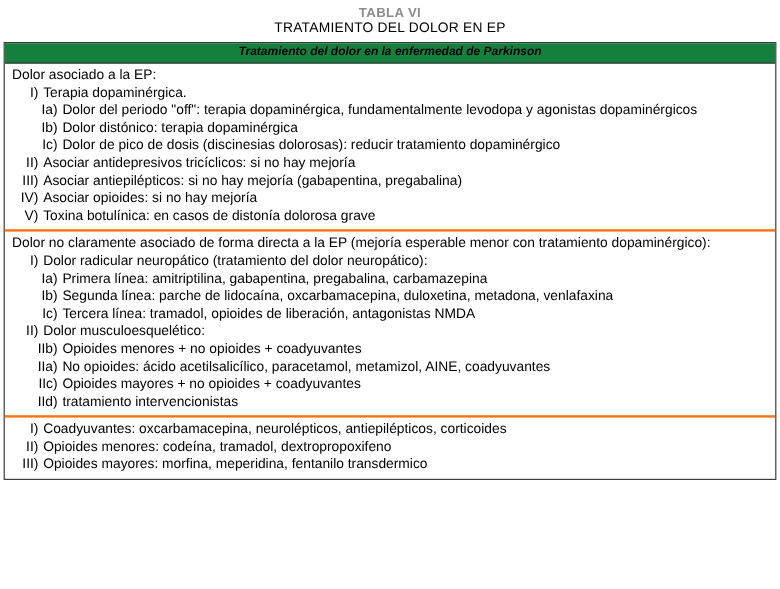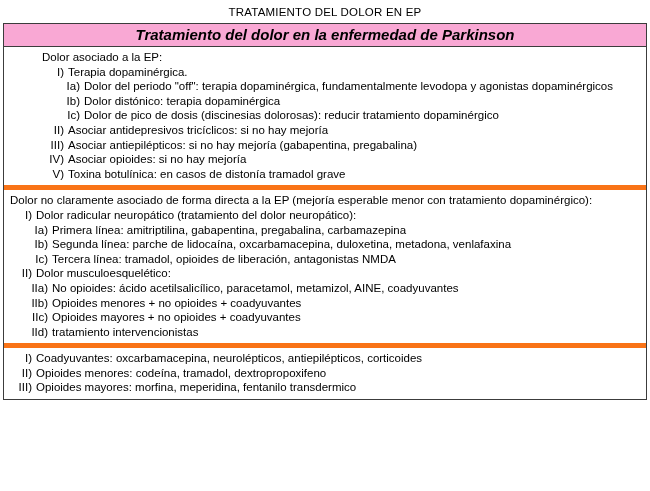--- a/index.html
+++ b/index.html
@@ -30,35 +30,34 @@
     font-weight: normal;
     color: #000;
     margin-top: 1px;
     margin-bottom: 5px;
     letter-spacing: 0.2px;
   }
   .table {
     border: 1px solid #3c3c3c;
   }
   .table-header {
-    background: #f9a8d4;
+    background: #15803d;
     border-bottom: 1px solid #3c3c3c;
     text-align: center;
     font-weight: bold;
     font-style: italic;
-    font-size: 15px;
+    font-size: 10px;
     padding: 2px 2px 3px 2px;
   }
   .section {
     padding: 3px 4px 4px 4px;
-    border-top: 5px solid #f97316;
+    border-top: 2px solid #f97316;
   }
   .section:first-child {
     border-top: none;
-    margin-left: 32px;
   }
   .line {
     display: flex;
     font-size: 11.5px;
     line-height: 14.6px;
   }
   .line .num {
     flex: none;
     text-align: right;
     white-space: pre;
@@ -74,20 +73,21 @@
     font-size: 10px;
     line-height: 12.5px;
     padding: 3px 1px 0 1px;
     color: #000;
   }
 </style>
 </head>
 <body>
 
 <div class="page">
+  <div class="caption-label">TABLA VI</div>
   <div class="caption-title">TRATAMIENTO DEL DOLOR EN EP</div>
 
   <div class="table">
     <div class="table-header">Tratamiento del dolor en la enfermedad de Parkinson</div>
     <div id="table-body">
         <div class="section">
           <div class="line indent-0">
             <span class="txt">Dolor asociado a la EP:</span>
           </div>
           <div class="line indent-1">
@@ -113,21 +113,21 @@
           <div class="line indent-1">
             <span class="num">III)</span>
             <span class="txt">Asociar antiepilépticos: si no hay mejoría (gabapentina, pregabalina)</span>
           </div>
           <div class="line indent-1">
             <span class="num">IV)</span>
             <span class="txt">Asociar opioides: si no hay mejoría</span>
           </div>
           <div class="line indent-1">
             <span class="num">V)</span>
-            <span class="txt">Toxina botulínica: en casos de distonía tramadol grave</span>
+            <span class="txt">Toxina botulínica: en casos de distonía dolorosa grave</span>
           </div>
         </div>
         <div class="section">
           <div class="line indent-0">
             <span class="txt">Dolor no claramente asociado de forma directa a la EP (mejoría esperable menor con tratamiento dopaminérgico):</span>
           </div>
           <div class="line indent-1">
             <span class="num">I)</span>
             <span class="txt">Dolor radicular neuropático (tratamiento del dolor neuropático):</span>
           </div>
@@ -141,26 +141,26 @@
           </div>
           <div class="line indent-2">
             <span class="num">Ic)</span>
             <span class="txt">Tercera línea: tramadol, opioides de liberación, antagonistas NMDA</span>
           </div>
           <div class="line indent-1">
             <span class="num">II)</span>
             <span class="txt">Dolor musculoesquelético:</span>
           </div>
           <div class="line indent-2">
+            <span class="num">IIb)</span>
+            <span class="txt">Opioides menores + no opioides + coadyuvantes</span>
+          </div>
+          <div class="line indent-2">
             <span class="num">IIa)</span>
             <span class="txt">No opioides: ácido acetilsalicílico, paracetamol, metamizol, AINE, coadyuvantes</span>
-          </div>
-          <div class="line indent-2">
-            <span class="num">IIb)</span>
-            <span class="txt">Opioides menores + no opioides + coadyuvantes</span>
           </div>
           <div class="line indent-2">
             <span class="num">IIc)</span>
             <span class="txt">Opioides mayores + no opioides + coadyuvantes</span>
           </div>
           <div class="line indent-2">
             <span class="num">IId)</span>
             <span class="txt">tratamiento intervencionistas</span>
           </div>
         </div>

